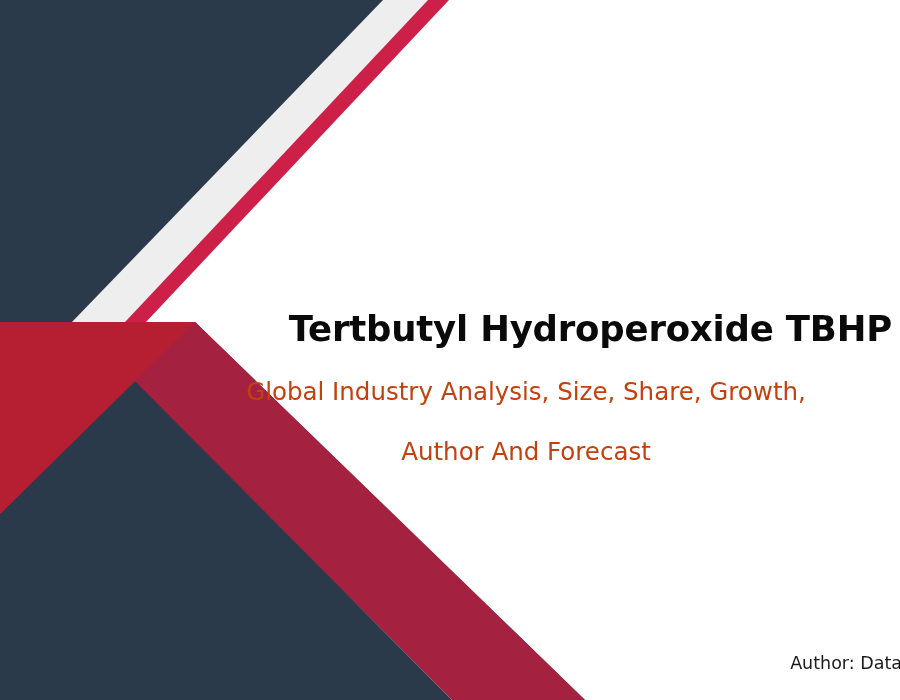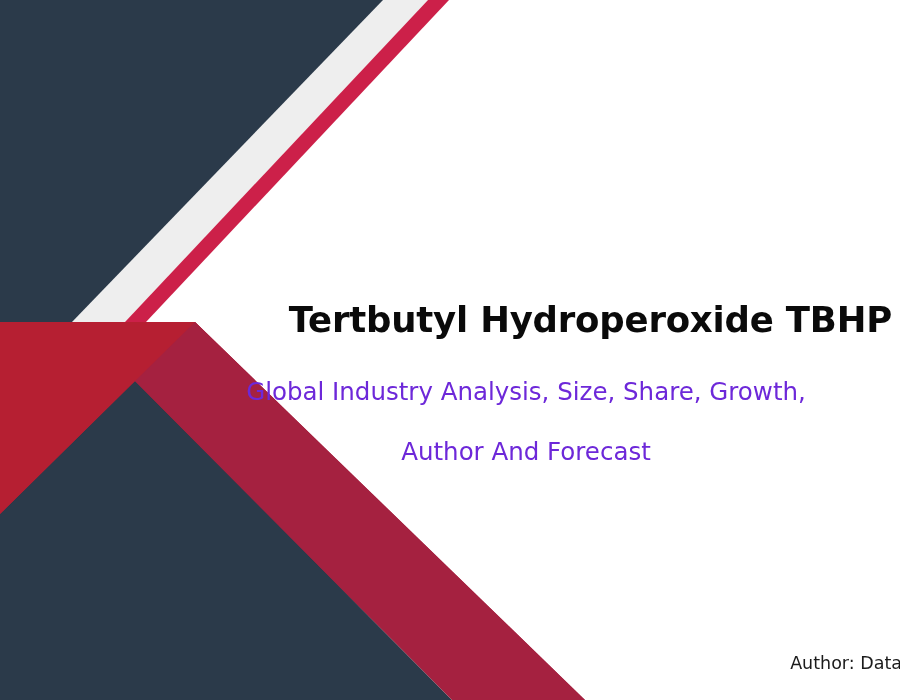--- a/index.html
+++ b/index.html
@@ -28,21 +28,21 @@
   .text-layer {
     position: absolute;
     left: 0;
     top: 0;
     width: 900px;
     height: 700px;
   }
   #title-block {
     position: absolute;
     left: 120px;
-    top: 299px;
+    top: 308px;
     width: 772px;
     text-align: right;
   }
   #slide-title {
     margin: 0;
     font-family: "DejaVu Sans", sans-serif;
     font-weight: bold;
     font-size: 35.5px;
     line-height: 1.18;
     letter-spacing: -0.2px;
@@ -54,21 +54,21 @@
     left: 160px;
     top: 362px;
     width: 732px;
     text-align: center;
   }
   .subtitle-line {
     font-family: "DejaVu Sans", sans-serif;
     font-weight: normal;
     font-size: 24.5px;
     line-height: 2.45;
-    color: #6d28d9;
+    color: #c2410c;
     white-space: nowrap;
   }
   #author-block {
     position: absolute;
     left: 500px;
     top: 653px;
     width: 402px;
     text-align: right;
   }
   #author-text {

